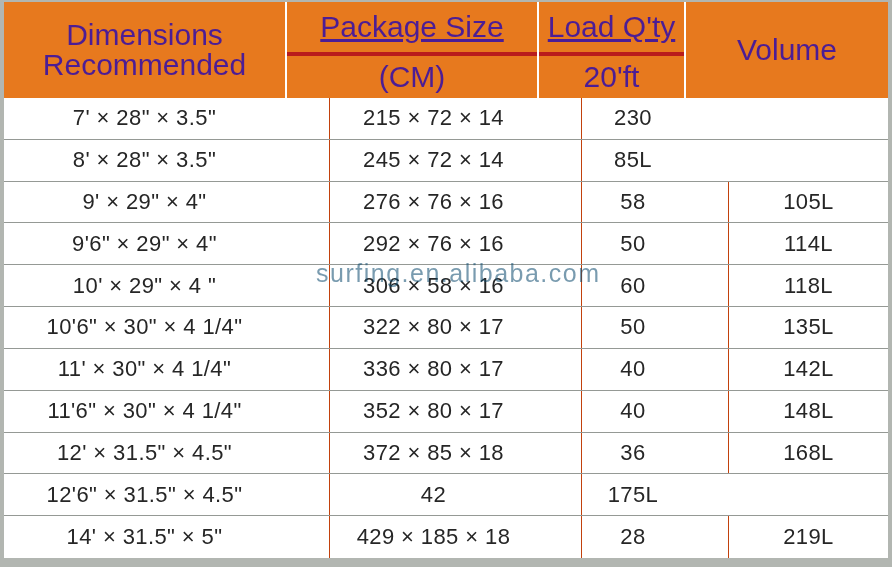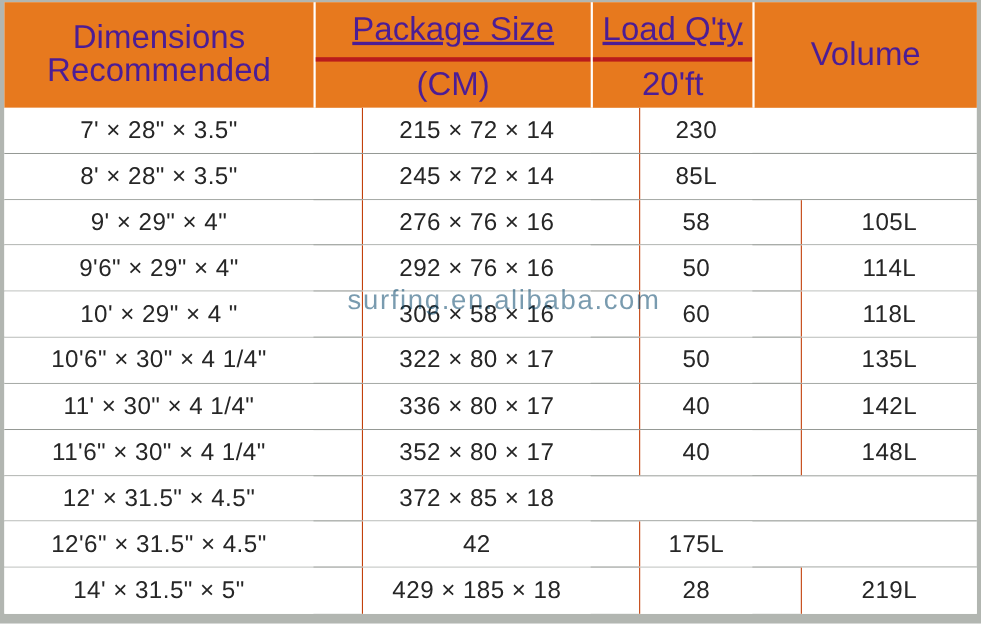--- a/index.html
+++ b/index.html
@@ -133,20 +133,22 @@
       </div>
       <div class="row">
         <div class="cell">11'6" × 30" × 4 1/4"</div>
         <div class="cell">352 × 80 × 17</div>
         <div class="cell">40</div>
         <div class="cell">148L</div>
       </div>
       <div class="row">
         <div class="cell">12' × 31.5" × 4.5"</div>
         <div class="cell">372 × 85 × 18</div>
+        <div class="cell">36</div>
+        <div class="cell">168L</div>
       </div>
       <div class="row">
         <div class="cell">12'6" × 31.5" × 4.5"</div>
         <div class="cell">42</div>
         <div class="cell">175L</div>
       </div>
       <div class="row">
         <div class="cell">14' × 31.5" × 5"</div>
         <div class="cell">429 × 185 × 18</div>
         <div class="cell">28</div>

